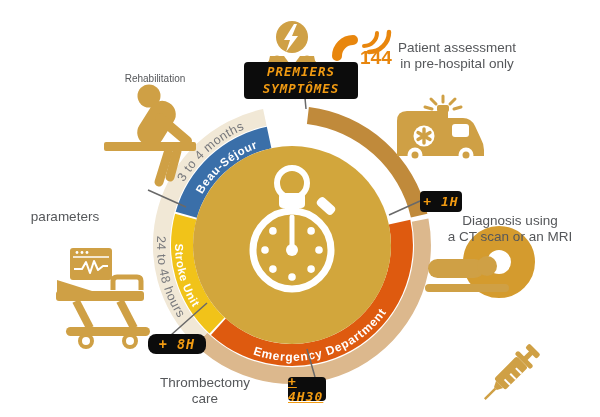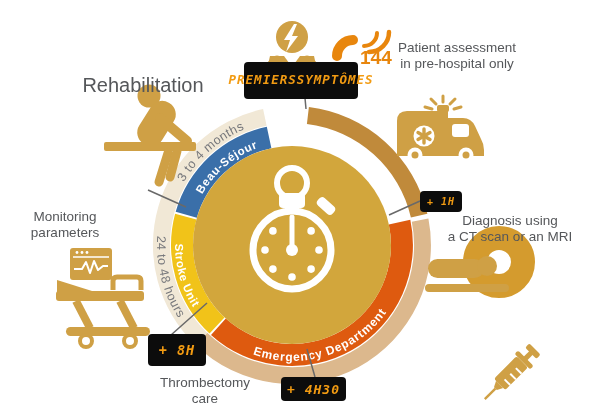--- a/index.html
+++ b/index.html
@@ -2,29 +2,29 @@
 <html style="--disc: #D2A63C; --orange: #DE5A0F; --yellow: #F1C319; --blue: #3A6FA9; --bronze: #C08A3B; --tan: #DCB88D; --cream: #F1E8D6; --icon_gold: #CFA045; --ct_ring: #D49B2E; --accent: #E8860D; --display_bg: #0C0C0C; --display_text: #F29B12; --text: #55575A; --muted: #76777B; --line: #696969;"><head>
 <meta charset="utf-8">
 <style>
   html,body{margin:0;padding:0;background:#ffffff;}
   #stage{position:relative;width:600px;height:417px;background:#fff;overflow:hidden;
          font-family:"Liberation Sans", sans-serif;}
   #stage svg{position:absolute;left:0;top:0;}
   .annotation{position:absolute;font-weight:normal;font-size:13.5px;line-height:1.22;
               color:var(--text);text-align:center;}
   .badge{position:absolute;background:var(--display_bg);color:var(--display_text);
-         border-radius:4px;display:flex;flex-direction:row;align-items:center;
+         border-radius:4px;display:flex;flex-direction:column;align-items:center;
          justify-content:center;font-family:"DejaVu Sans Mono", monospace;
          font-weight:bold;font-style:italic;letter-spacing:1px;}
   .badge .line{display:block;}
   #badge-symptoms{left:244px;top:62px;width:114px;height:37px;font-size:12.5px;line-height:1.3;}
-  #badge-h1{left:420px;top:191px;width:42px;height:21px;font-size:10px;}
-  #badge-h8{left:148px;top:334px;width:58px;height:32px;font-size:13.5px;}
-  #badge-h430{left:281px;top:377px;width:65px;height:24px;font-size:13px;}
-  #ann-rehabilitation{left:63px;top:73px;width:160px;font-size:20px;}
+  #badge-h1{left:420px;top:191px;width:42px;height:21px;font-size:13px;}
+  #badge-h8{left:148px;top:334px;width:58px;height:20px;font-size:13.5px;border-radius:8px;}
+  #badge-h430{left:288px;top:377px;width:38px;height:24px;font-size:13px;text-decoration:underline;}
+  #ann-rehabilitation{left:75px;top:73px;width:160px;font-size:10px;}
   #ann-patient{left:377px;top:40px;width:160px;}
   #ann-diagnosis{left:424px;top:213px;width:172px;}
   #ann-thrombolysis{left:387px;top:322px;width:168px;}
   #ann-thrombectomy{left:130px;top:375px;width:150px;}
   #ann-monitoring{left:14px;top:209px;width:102px;}
   #phone-number{position:absolute;left:360px;top:47px;font-size:19px;font-weight:bold;
                 color:var(--accent);}
   .arc-white{fill:#fff;font-weight:bold;font-size:11.5px;letter-spacing:0.6px;
              font-family:"Liberation Sans",sans-serif;}
   .arc-emergency{fill:#fff;font-weight:bold;font-size:12px;letter-spacing:0.8px;
@@ -201,21 +201,20 @@
   </div>
   <div class="annotation" id="ann-diagnosis">
     <span class="line" style="display:block">Diagnosis using</span>
     <span class="line" style="display:block">a CT scan or an MRI</span>
   </div>
   <div class="annotation" id="ann-thrombectomy">
     <span class="line" style="display:block">Thrombectomy</span>
     <span class="line" style="display:block">care</span>
   </div>
   <div class="annotation" id="ann-monitoring">
-    <span class="line" style="display:block">Monitoring</span>
     <span class="line" style="display:block">parameters</span>
   </div>
 
   <span id="phone-number">144</span>
 
   <div class="badge" id="badge-symptoms">
     <span class="line">PREMIERS</span>
     <span class="line">SYMPTÔMES</span>
   </div>
   <div class="badge" id="badge-h1">

